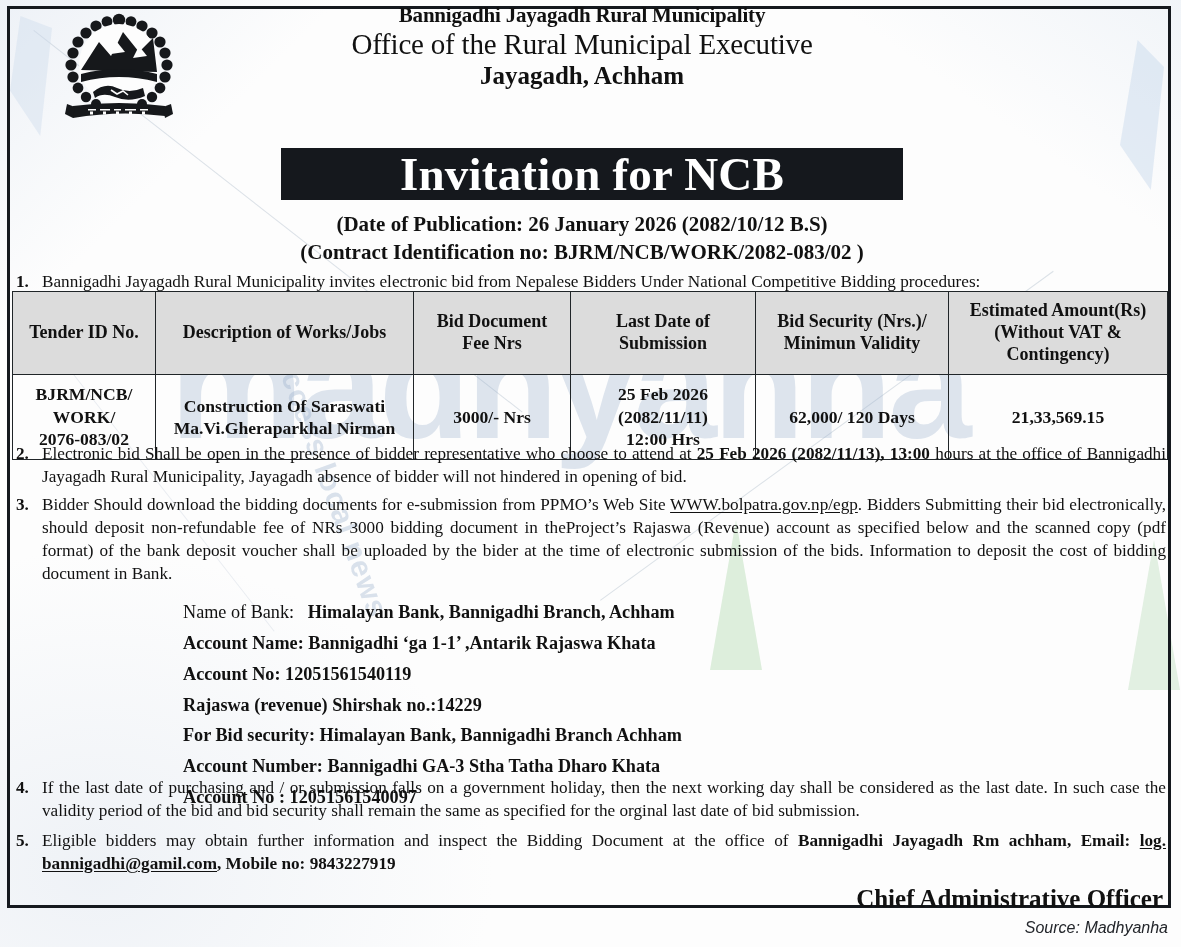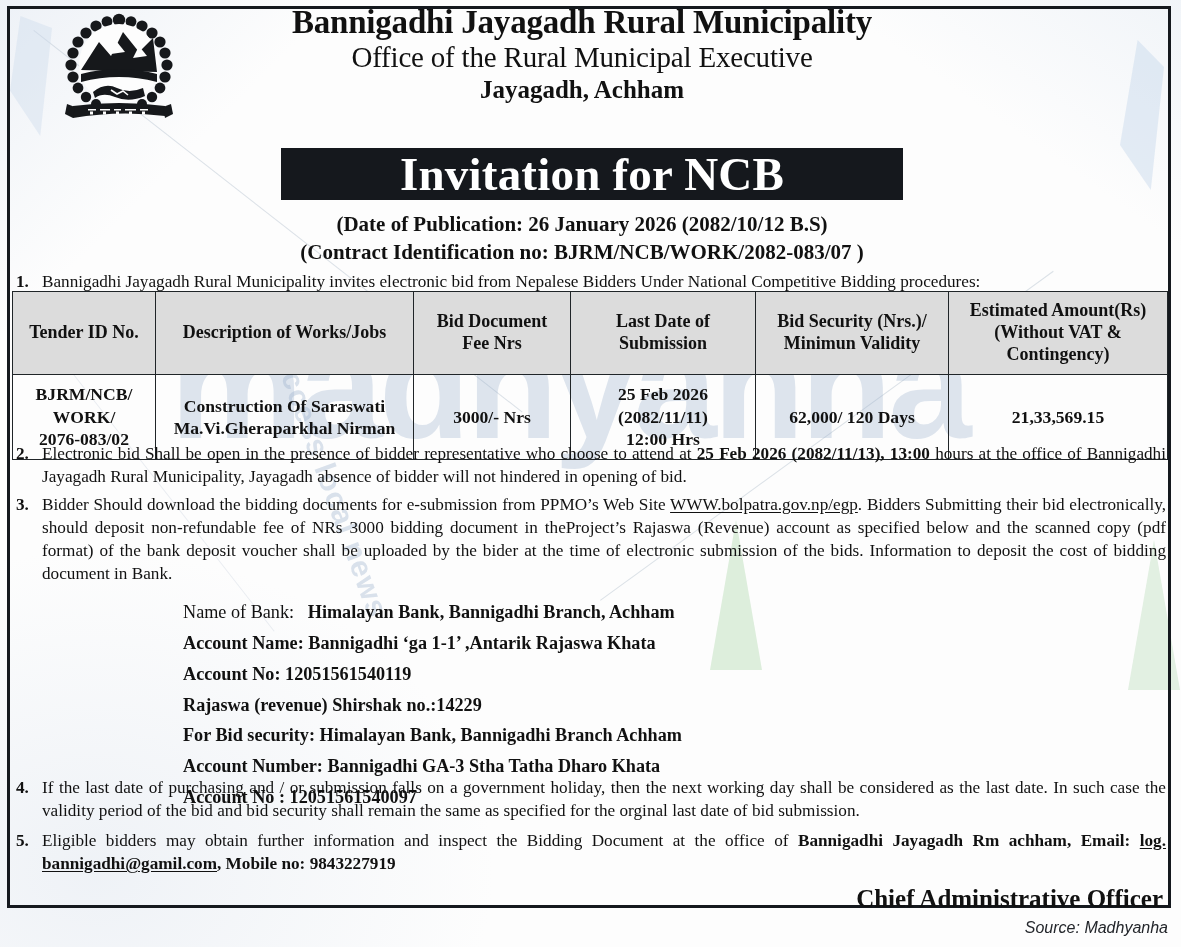--- a/index.html
+++ b/index.html
@@ -107,21 +107,21 @@
   
   .header-block {
     position: absolute;
     left: 0;
     top: 4px;
     width: 1164px;
     text-align: center;
     z-index: 4;
   }
   .org-line1 {
-    font-size: 33px;
+    font-size: 21px;
     font-weight: bold;
     line-height: 1.12;
     letter-spacing: -0.2px;
   }
   .org-line2 {
     font-size: 29px;
     font-weight: normal;
     line-height: 1.16;
     letter-spacing: -0.2px;
   }
@@ -353,21 +353,21 @@
 
   <div class="header-block">
     <div class="org-line1">Bannigadhi Jayagadh Rural Municipality</div>
     <div class="org-line2">Office of the Rural Municipal Executive</div>
     <div class="org-line3">Jayagadh, Achham</div>
   </div>
 
   <div class="ncb-banner">Invitation for NCB</div>
 
   <div class="pub-line l1">(Date of Publication: 26 January 2026 (2082/10/12 B.S)</div>
-  <div class="pub-line l2">(Contract Identification no: BJRM/NCB/WORK/2082-083/07 )</div>
+  <div class="pub-line l2">(Contract Identification no: BJRM/NCB/WORK/2082-083/02 )</div>
 
   <div class="item" style="left:16px; top:271px; width:1150px;">
     <span class="num">1.</span>
     <span class="body">Bannigadhi Jayagadh Rural Municipality invites electronic bid from Nepalese Bidders Under National Competitive Bidding procedures:</span>
   </div>
 
   <table id="tender-table">
     <colgroup>
       <col class="col-1">
         <col class="col-2">

